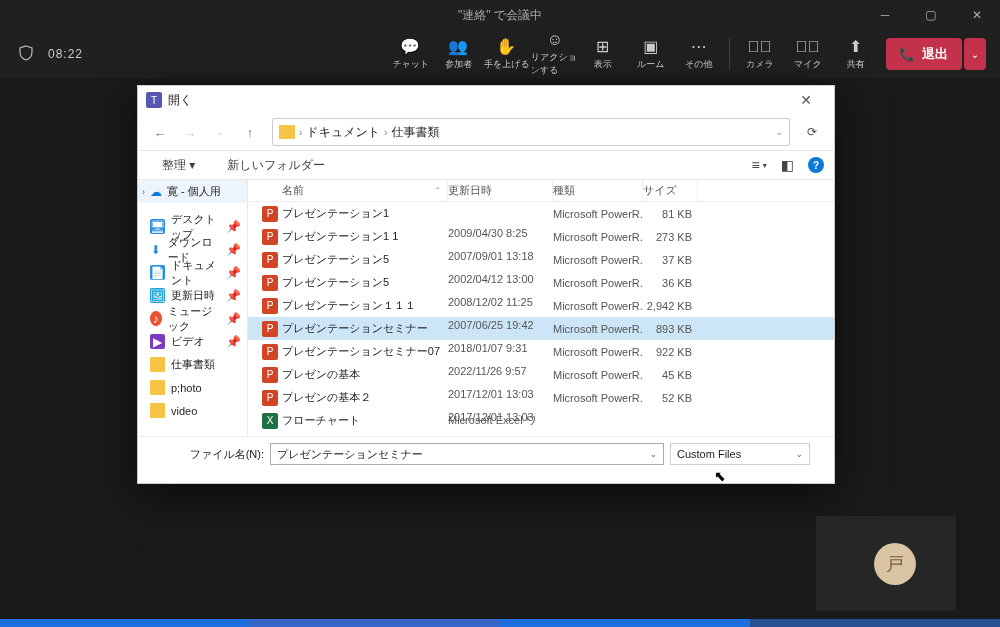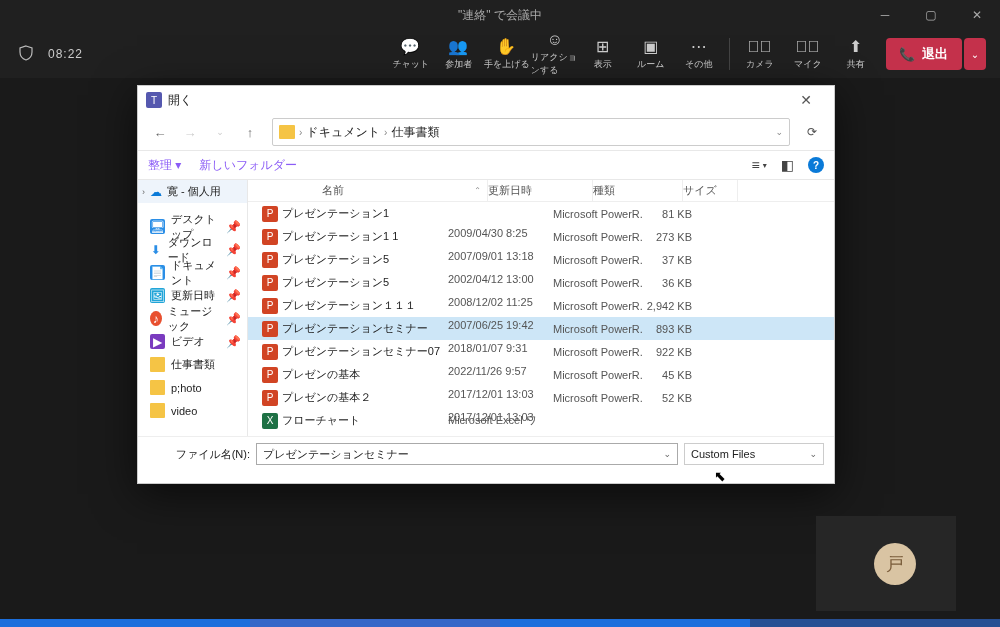--- a/index.html
+++ b/index.html
@@ -33,21 +33,21 @@
 .addr { flex:1; height:28px; border:1px solid #ccc; border-radius:2px; display:flex; align-items:center; padding:0 6px; gap:4px; margin:0 6px;}
 .addr .folder-ic { width:16px; height:14px; background:#f5c445; border-radius:1px; }
 .addr .crumb { font-size:12px; }
 .addr .sep { color:#888; font-size:10px; }
 .addr .drop { margin-left:auto; color:#888; font-size:9px; }
 .refresh { width:28px; height:28px; display:flex; align-items:center; justify-content:center; color:#555; }
 .search { width:150px; height:28px; border:1px solid #ccc; border-radius:2px; display:flex; align-items:center; padding:0 8px; color:#888; justify-content:space-between;}
 .search span:last-child { font-size:13px; }
 
 .dlg-tools { height:30px; border-top:1px solid #e8e8e8; border-bottom:1px solid #e8e8e8; display:flex; align-items:center; padding:0 10px; gap:18px; font-size:12px; }
-.dlg-tools .link { color:#8b5cf6; }
+.dlg-tools .link { color:#404040;margin-left:14px; }
 .tools-right { margin-left:auto; display:flex; align-items:center; gap:14px; color:#444; }
 .view-ic { font-size:14px; display:flex; align-items:center; gap:3px;}
 .help-ic { width:16px; height:16px; border-radius:50%; background:#0a7ad8; color:#fff; font-size:10px; display:flex; align-items:center; justify-content:center; font-weight:bold;}
 
 .dlg-body { flex:1; display:flex; overflow:hidden; }
 .tree { width:110px; border-right:1px solid #e8e8e8; overflow:hidden; }
 .tree-top { height:23px; background:#eef4fb; display:flex; align-items:center; padding:0 4px; font-size:11px; gap:4px;}
 .tree-top .chev { font-size:9px; color:#666;}
 .tree-top .od { width:14px; height:14px; display:flex;align-items:center;justify-content:center;color:#0a7ad8;font-size:12px;}
 .tree-pad { height:12px; }
@@ -56,40 +56,40 @@
 .tree-item .pin { margin-left:auto; margin-right:6px; color:#999; font-size:12px;}
 .fic-desktop{background:#2b8ee6;color:#fff;border-radius:2px;font-size:9px;}
 .fic-dl{color:#2b8ee6;}
 .fic-doc{background:#2b8ee6;color:#fff;border-radius:2px;font-size:9px;}
 .fic-pic{background:#21a5d8;color:#fff;border-radius:2px;font-size:9px;}
 .fic-music{background:#e8502f;color:#fff;border-radius:50%;font-size:9px;}
 .fic-video{background:#7a3bbf;color:#fff;border-radius:2px;font-size:9px;}
 .fic-fold{background:#f5c445;border-radius:1px;}
 
 .list { flex:1; display:flex; flex-direction:column; position:relative;}
-.list-hdr { height:22px; display:flex; align-items:flex-start; border-bottom:1px solid #eee; color:#555; font-size:11px; position:relative;padding-left:40px;}
+.list-hdr { height:22px; display:flex; align-items:flex-start; border-bottom:1px solid #eee; color:#555; font-size:11px; position:relative;}
 .col-name{ padding-left:34px; width:200px;}
 .col-date{ width:105px;}
 .col-type{ width:90px;}
 .col-size{ width:55px; text-align:right; padding-right:6px;}
 .hcell{ border-right:1px solid #eee; height:100%; display:flex; align-items:center;}
 .hcell.col-name{justify-content:space-between; padding-right:6px;}
 .hcell .sort{font-size:8px;color:#888;}
 .rows { flex:1; overflow:hidden;}
 .row { height:23px; display:flex; align-items:center; font-size:11px;}
 .row.selected { background:#cde6f7; }
 .row .ficon { width:16px; height:16px; margin-left:14px; margin-right:4px; display:flex; align-items:center; justify-content:center; font-size:10px; color:#fff; border-radius:2px;}
 .ppt{ background:#d14424;}
 .xls{ background:#1e7145;}
 .row .fname{ width:166px; overflow:hidden; white-space:nowrap;}
 .row .fdate{ width:105px; color:#555;margin-top:38px;}
 .row .ftype{ width:90px; color:#555; overflow:hidden; white-space:nowrap;}
 .row .fsize{ width:55px; text-align:right; color:#555; padding-right:6px;}
 
-.dlg-foot { padding:6px 10px 10px; border-top:1px solid #eee; }
+.dlg-foot { padding:6px 24px 10px; border-top:1px solid #eee; }
 .foot-row1 { display:flex; align-items:center; gap:6px; margin-bottom:8px;}
 .foot-label { width:102px; text-align:right; font-size:11px;}
 .fname-input { flex:1; height:22px; border:1px solid #aaa; padding:0 6px; font-size:11px; display:flex; align-items:center; justify-content:space-between;}
 .filter { width:140px; height:22px; border:1px solid #ccc; padding:0 6px; font-size:11px; display:flex; align-items:center; justify-content:space-between;}
 .foot-row2 { display:flex; justify-content:flex-end; gap:8px; }
 .btn { min-width:64px; height:22px; border:1px solid #ccc; background:#fdfdfd; font-size:11px; display:flex; align-items:center; justify-content:center; padding:0 10px;}
 .btn.primary { border:2px solid #0a7ad8; }
 .cursor{position:absolute; left:714px; top:468px; font-size:14px; color:#000; pointer-events:none;}
 
 

